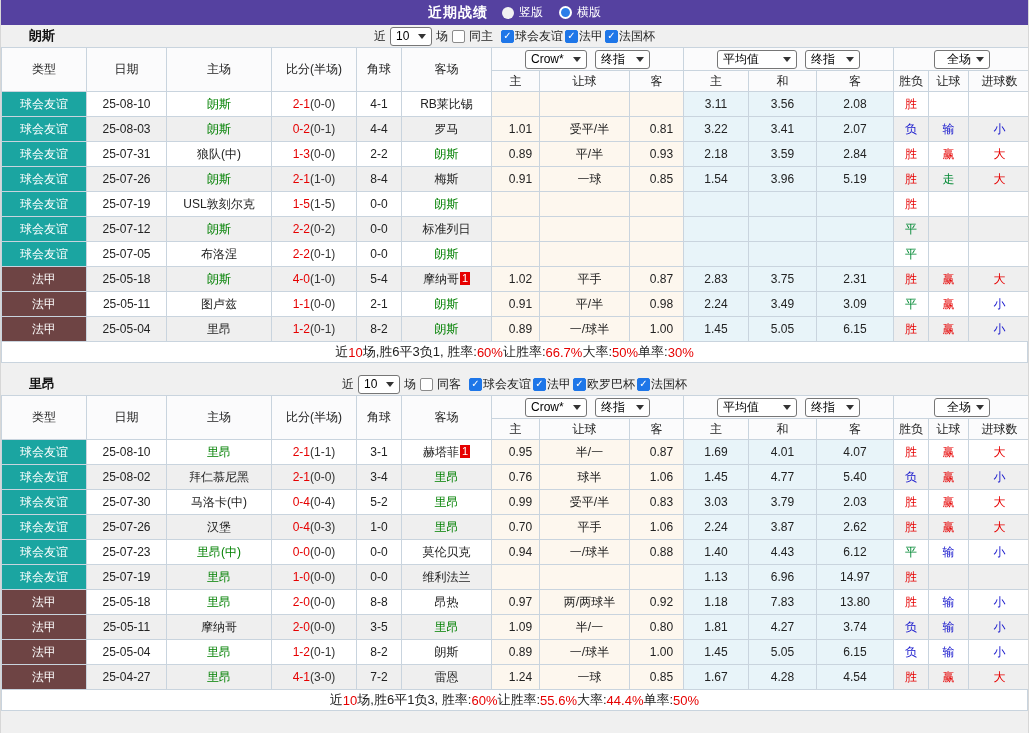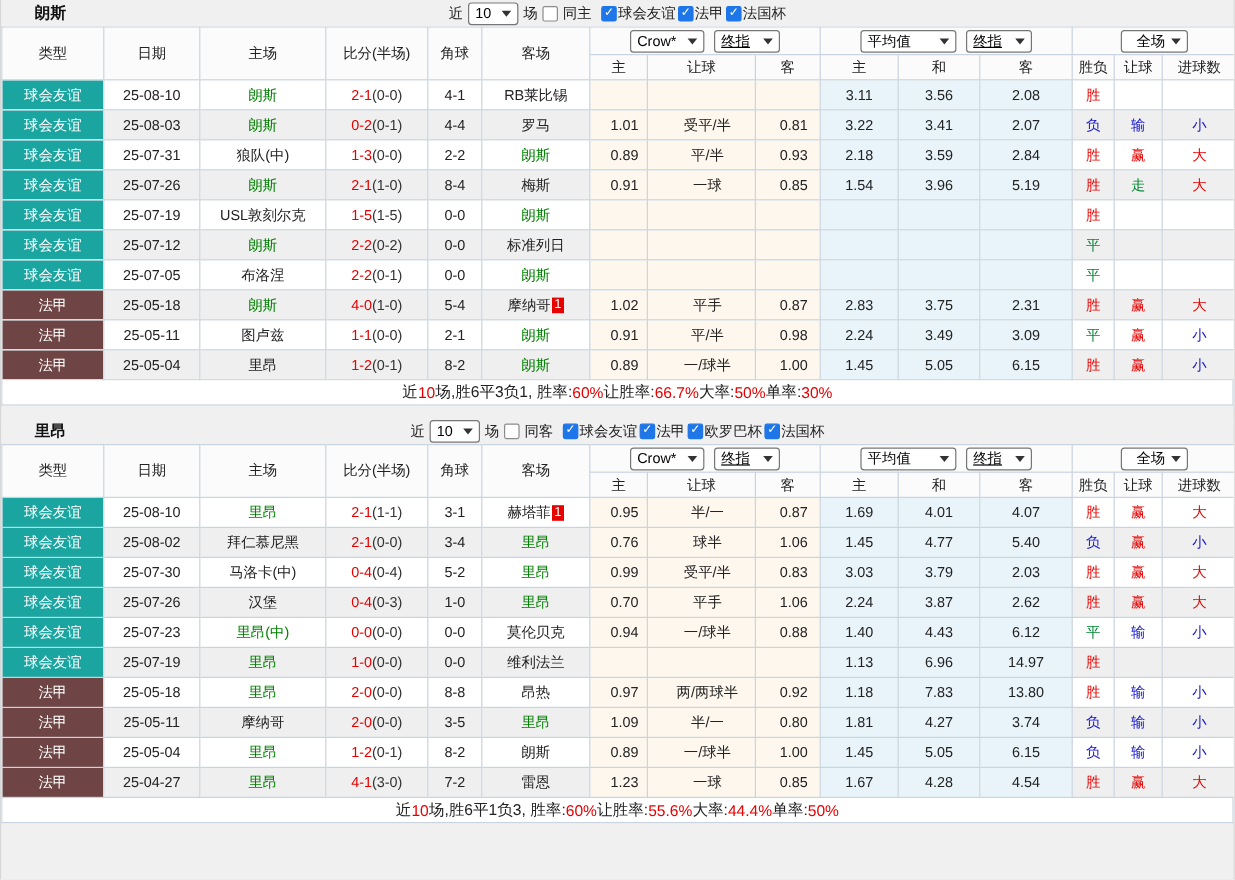--- a/index.html
+++ b/index.html
@@ -26,21 +26,21 @@
   
   .cb { width:13px; height:13px; border:1px solid #8b8b8b; border-radius:2px; background:#fff; display:inline-flex; align-items:center; justify-content:center; cursor:pointer; }
   .cb .tick { display:none; color:#fff; font-size:10px; line-height:10px; font-weight:bold; }
   .cb.checked { background:#1e76e8; border-color:#1e76e8; }
   .cb.checked .tick { display:block; }
 
   
   .sel { display:inline-flex; align-items:center; justify-content:space-between; gap:5px; background:#fff; border:1px solid #767676; border-radius:3px; height:19px; padding:0 5px; cursor:pointer; color:#000; }
   .caret { width:0; height:0; border-left:4px solid transparent; border-right:4px solid transparent; border-top:5px solid #333; display:inline-block; }
   .sel-recent { min-width:42px; }
-  .sel-w62 { min-width:62px; } .sel-w55 { min-width:55px;text-decoration:underline; } .sel-w80 { min-width:80px; } .sel-w52 { min-width:52px;padding-left:12px; }
+  .sel-w62 { min-width:62px; } .sel-w55 { min-width:55px; } .sel-w80 { min-width:80px; } .sel-w52 { min-width:52px;padding-left:12px; }
 
   
   table { width:1029px; table-layout:fixed; border-collapse:collapse; background:#fff; }
   th, td { border:1px solid #c9d4de; text-align:center; overflow:hidden; white-space:nowrap; }
   thead th { background:#fbfbfc; font-weight:normal; color:#222; height:21px; }
   thead tr.tier1 th { height:23px; }
   thead .grp { background:#fbfbfc; }
   .grp-inner { display:inline-flex; gap:8px; align-items:center; justify-content:center; }
   tbody td { height:25px; color:#222; }
   tbody tr:nth-child(even) td { background:#efefef; }
@@ -64,20 +64,35 @@
   .summary { height:21px; background:#fff; border:1px solid #c9d4de; border-top:none; display:flex; align-items:center; justify-content:center; font-size:13px; color:#222; }
   .summary .red { color:#e60000; }
 
   .section-gap { height:10px; }
 </style>
 </head>
 <body>
 
 <div class="page">
 
+  <div class="title-bar">
+    <span class="title">近期战绩</span>
+    <span class="layout-radios">
+
+        <span class="radio-opt">
+          <span class="radio"></span>
+          <span class="radio-label">竖版</span>
+        </span>
+
+        <span class="radio-opt">
+          <span class="radio checked"></span>
+          <span class="radio-label">横版</span>
+        </span>
+      </span>
+  </div>
 
   <div class="section">
     <div class="filter-bar">
       <span class="team-name">朗斯</span>
       <span class="filter-controls">
         <span>近</span>
         <span class="sel sel-recent">
             <span>10</span>
             <span class="caret"></span>
           </span>
@@ -662,21 +677,21 @@
             <td><span class="under">小</span></td>
           </tr>
 
           <tr>
             <td class="type comp-league">法甲</td>
             <td>25-04-27</td>
             <td><span class="team-self">里昂</span></td>
             <td><span class="ft">4-1</span><span class="ht">(3-0)</span></td>
             <td>7-2</td>
             <td><span>雷恩</span></td>
-            <td class="odds">1.23</td>
+            <td class="odds">1.24</td>
             <td class="odds">一球</td>
             <td class="odds">0.85</td>
             <td class="avg">1.67</td>
             <td class="avg">4.28</td>
             <td class="avg">4.54</td>
             <td><span class="win">胜</span></td>
             <td><span class="cover">赢</span></td>
             <td><span class="over">大</span></td>
           </tr>
         </tbody>

